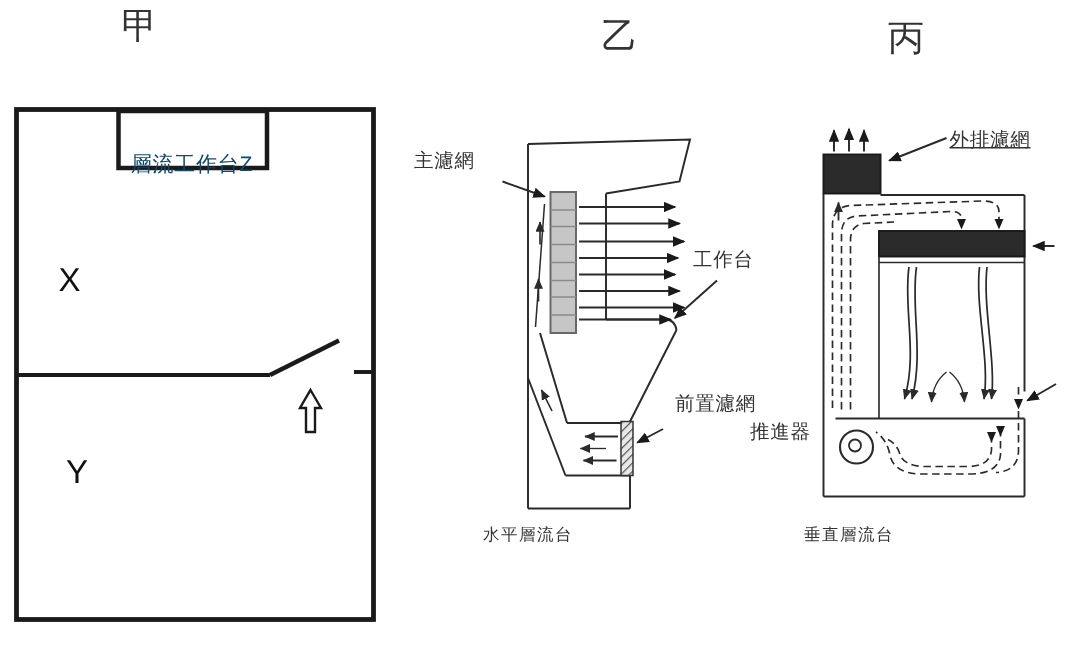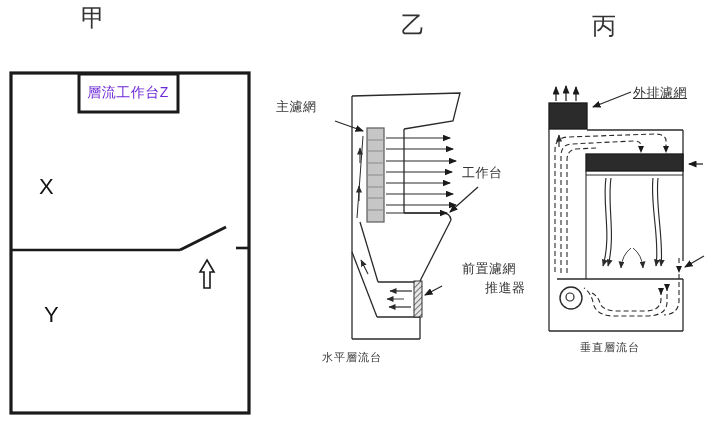--- a/index.html
+++ b/index.html
@@ -1,21 +1,21 @@
 <!DOCTYPE html>
 <html><head>
 <meta charset="utf-8">
 <style>
   html,body{margin:0;padding:0;background:#fff;}
   #stage{position:relative;width:722px;height:438px;background:#fff;overflow:hidden;
          font-family:"Liberation Sans",sans-serif;color:#1a1a1a;}
   #art{position:absolute;left:0;top:0;}
   .lbl{position:absolute;white-space:nowrap;line-height:1.1;color:#222;}
   .panel-label{font-size:24px;color:#333;}
-  .boxtitle{font-size:14px;letter-spacing:0.5px;color:#6d28d9;}
+  .boxtitle{font-size:14px;letter-spacing:0.5px;color:#0c4a6e;margin-top:17px;}
   .zone{font-size:22px;color:#111;}
   .small{font-size:13px;letter-spacing:0.5px;color:#333;}
   .caption{font-size:11px;letter-spacing:1px;color:#333;}
 </style>
 </head>
 <body>
 
 <div id="stage">
 
   <svg id="art" width="722" height="438" viewBox="0 0 722 438">
@@ -155,19 +155,19 @@
   <div class="lbl panel-label" style="left:81px;top:5px;">甲</div>
   <div class="lbl panel-label" style="left:401px;top:12px;">乙</div>
   <div class="lbl panel-label" style="left:592px;top:13px;">丙</div>
 
   <div class="lbl boxtitle" style="left:128px;top:85px;transform:translateX(-50%);">層流工作台Z</div>
   <div class="lbl zone" style="left:39px;top:175px;">X</div>
   <div class="lbl zone" style="left:44px;top:303px;">Y</div>
 
   <div class="lbl small" style="left:276px;top:100px;">主濾網</div>
   <div class="lbl small" style="left:462px;top:166px;">工作台</div>
-  <div class="lbl small" style="left:462px;top:262px;">前置濾網</div>
+  <div class="lbl small" style="left:450px;top:262px;">前置濾網</div>
   <div class="lbl caption" style="left:322px;top:351px;">水平層流台</div>
 
   <div class="lbl small" style="left:633px;top:86px;text-decoration:underline;">外排濾網</div>
-  <div class="lbl small" style="left:485px;top:281px;">推進器</div>
-  <div class="lbl caption" style="left:536px;top:341px;margin-left:44px;">垂直層流台</div>
+  <div class="lbl small" style="left:500px;top:281px;">推進器</div>
+  <div class="lbl caption" style="left:536px;top:351px;">垂直層流台</div>
 </div>
 
 </body></html>

